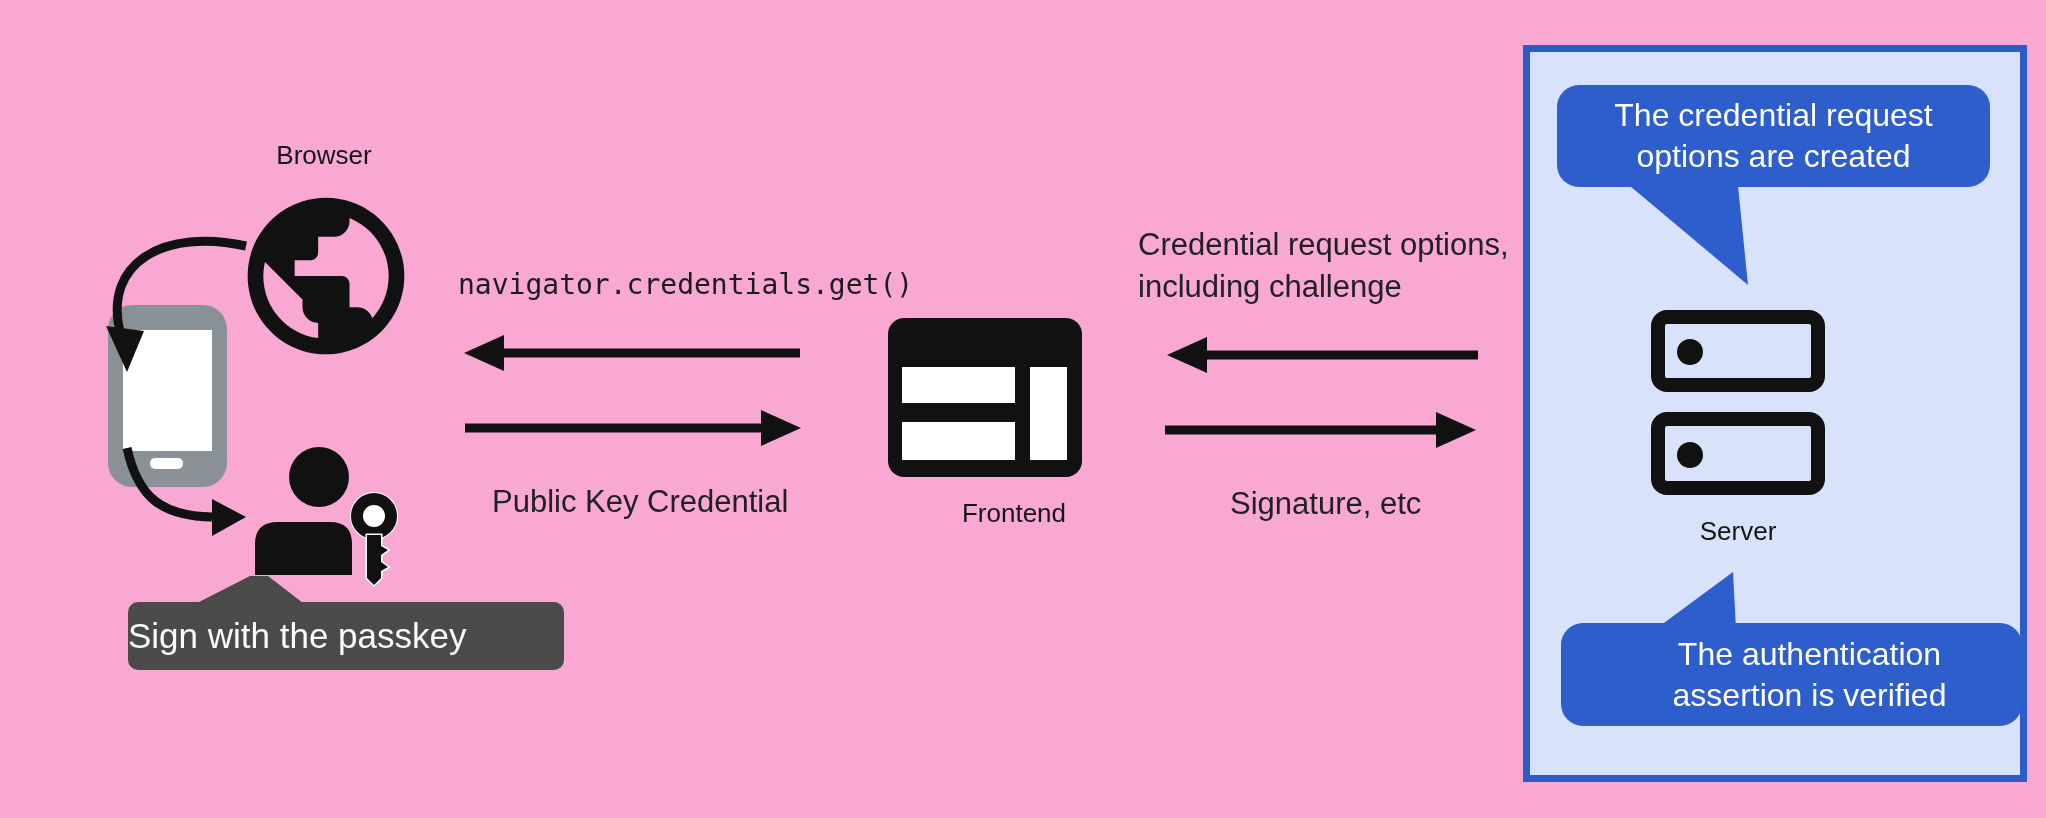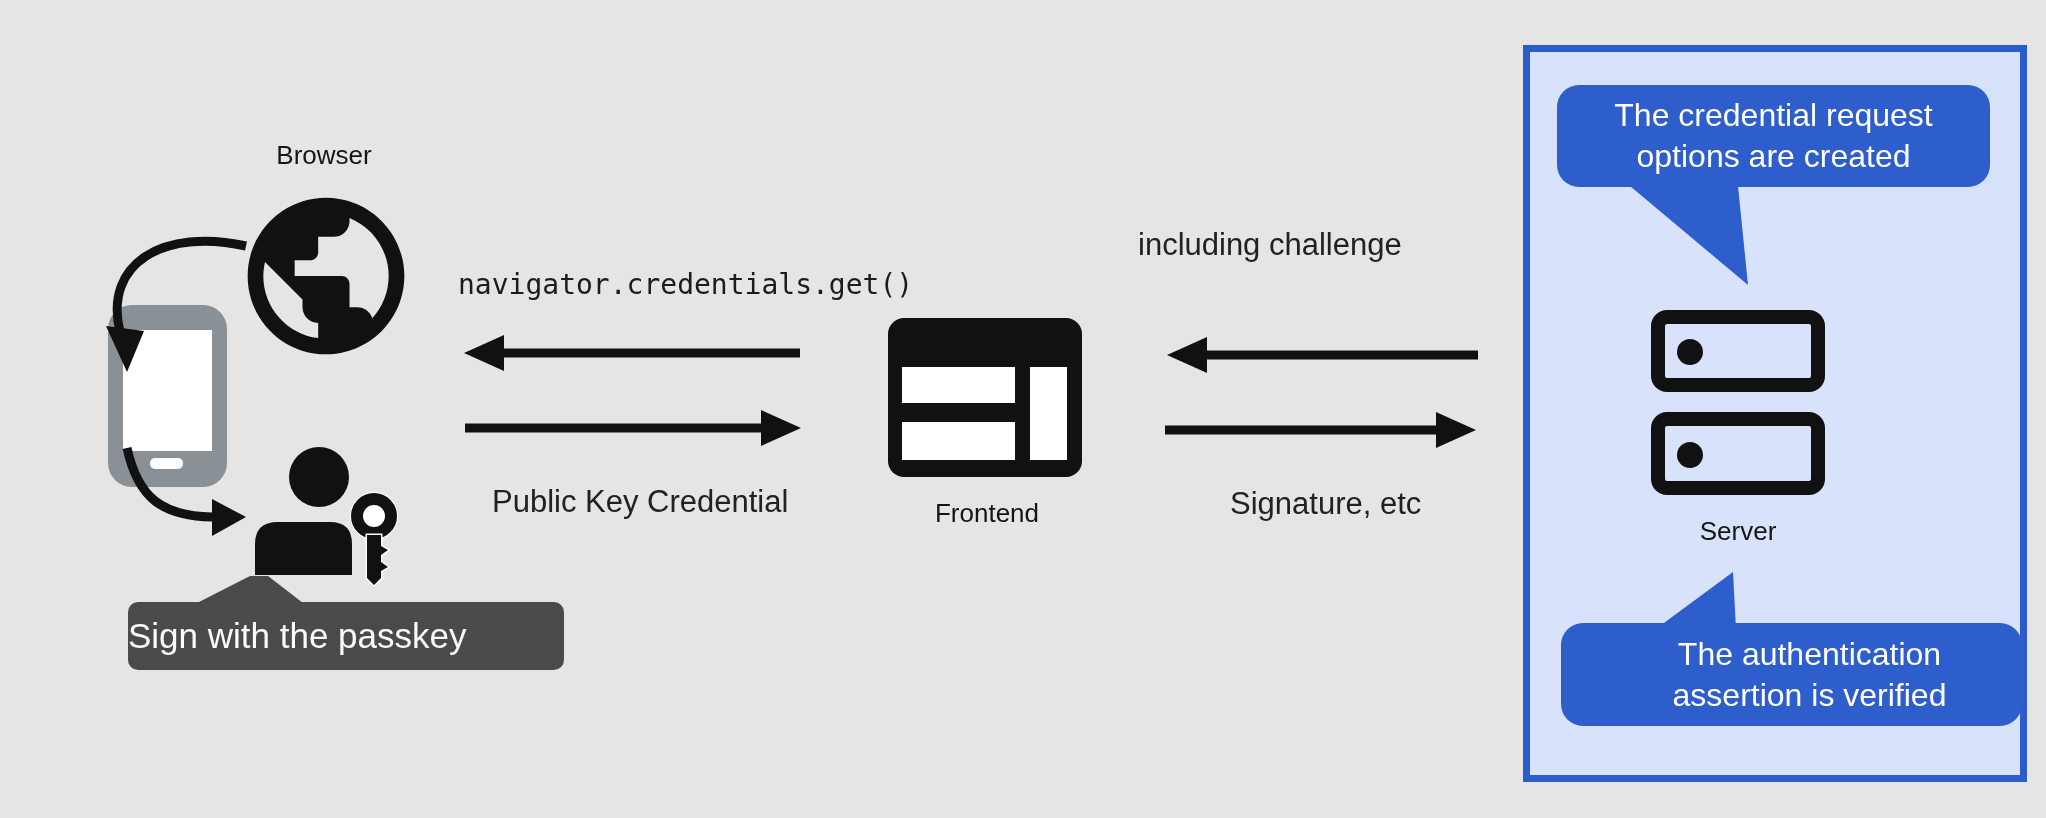--- a/index.html
+++ b/index.html
@@ -1,17 +1,17 @@
 <!DOCTYPE html>
 <html style="--accent-blue: #2d5ecc; --panel-bg: #d8e2fa; --panel-border: #2c5cc9; --tooltip-bg: #4a4a4a; --phone-gray: #8a9196; --ink: #111111; --text: #202124;"><head>
 <meta charset="utf-8">
 <style>
   html,body{margin:0;padding:0;background:#ffffff;}
   #stage{
-    position:relative;width:2046px;height:818px;background:#e5e5e5;overflow:hidden;
+    position:relative;width:2046px;height:818px;background:#f9a8d4;overflow:hidden;
     font-family:"Liberation Sans","DejaVu Sans",sans-serif;color:var(--text,#202124);
   }
   .abs{position:absolute;}
   .label{font-size:31px;line-height:38px;color:var(--text,#202124);white-space:nowrap;}
   .label-bold{font-size:26px;font-weight:normal;color:#151515;white-space:nowrap;}
   .centered{transform:translateX(-50%);text-align:center;}
   .code{
     font-family:"DejaVu Sans Mono","Liberation Mono",monospace;
     font-size:28px;color:#1c1c1c;white-space:nowrap;
   }
@@ -136,23 +136,24 @@
 
   <div id="tooltip-pointer" class="abs"></div>
   <div id="passkey-tooltip" class="abs">
     <span>Sign with the passkey</span>
   </div>
 
   <div class="abs code" style="left:458px;top:268px;">navigator.credentials.get()</div>
 
   <div class="abs label" style="left:492px;top:483px;">Public Key Credential</div>
 
-  <div class="abs label-bold centered" style="left:987px;top:498px;">Frontend</div>
+  <div class="abs label-bold centered" style="left:1014px;top:498px;">Frontend</div>
 
   <div class="abs two-line" style="left:1138px;top:224px;">
+    <div>Credential request options,</div>
     <div>including challenge</div>
   </div>
 
   <div class="abs label" style="left:1230px;top:485px;">Signature, etc</div>
 
   <div class="abs label-bold centered" style="left:1738px;top:516px;text-align:center;">Server</div>
 
 </div>
 
 </body></html>

